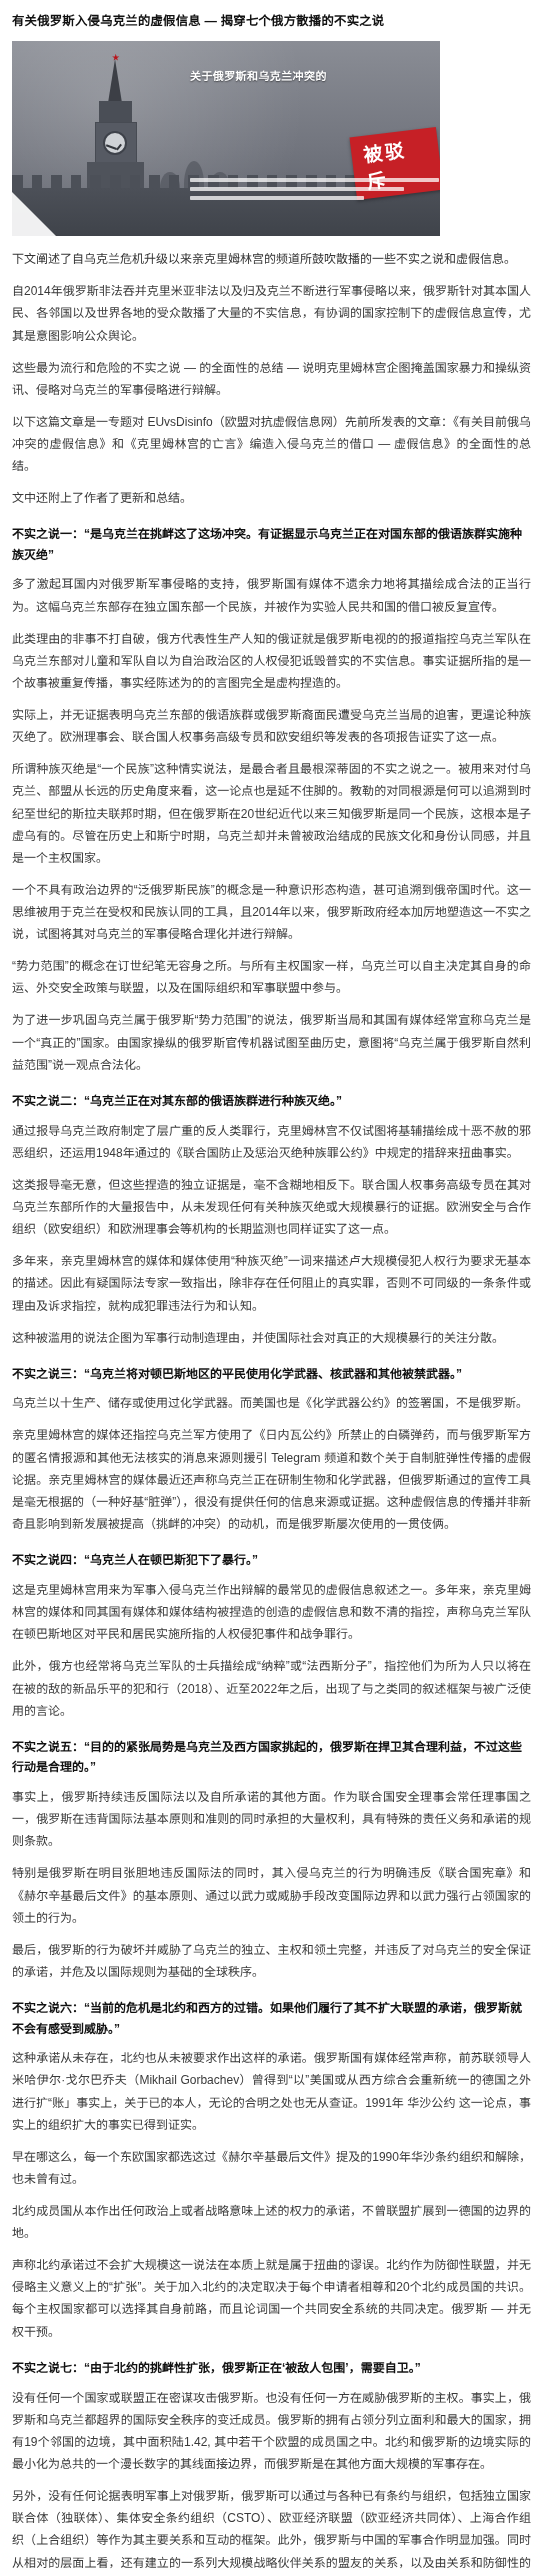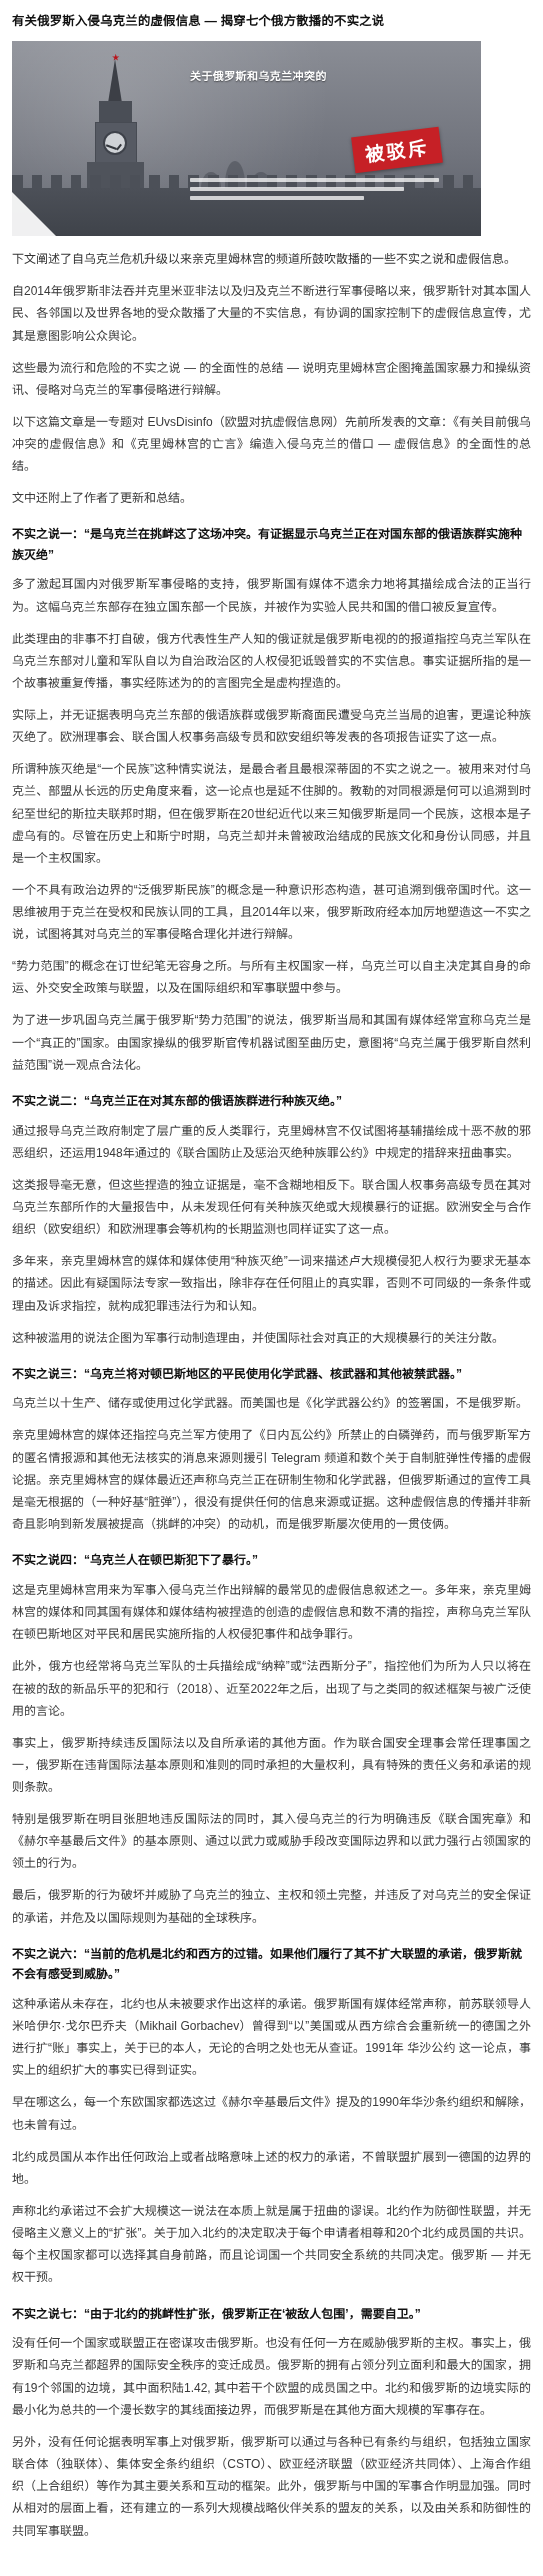--- a/index.html
+++ b/index.html
@@ -21,21 +21,21 @@
     font-size: 12.4px;
     font-weight: bold;
     line-height: 1.5;
     color: #111111;
     margin: 1.5px 0 10.6px 0;
     letter-spacing: 0.2px;
   }
   
   .hero {
     position: relative;
-    width: 469px;
+    width: 428px;
     height: 195px;
     overflow: hidden;
     background: linear-gradient(180deg, #7d7f86 0%, #6f737c 40%, #5d616b 100%);
     margin-bottom: 12px;
   }
   .hero-sky {
     position: absolute;
     inset: 0;
     background:
       radial-gradient(circle at 22% 30%, rgba(255,255,255,0.18), rgba(255,255,255,0) 55%),
@@ -298,20 +298,21 @@
     <p class="para">亲克里姆林宫的媒体还指控乌克兰军方使用了《日内瓦公约》所禁止的白磷弹药，而与俄罗斯军方的匿名情报源和其他无法核实的消息来源则援引 Telegram 频道和数个关于自制脏弹性传播的虚假论据。亲克里姆林宫的媒体最近还声称乌克兰正在研制生物和化学武器，但俄罗斯通过的宣传工具是毫无根据的（一种好基“脏弹”），很没有提供任何的信息来源或证据。这种虚假信息的传播并非新奇且影响到新发展被提高（挑衅的冲突）的动机，而是俄罗斯屡次使用的一贯伎俩。</p>
   </section>
 
   <section>
     <h2 class="myth">不实之说四：“乌克兰人在顿巴斯犯下了暴行。”</h2>
     <p class="para">这是克里姆林宫用来为军事入侵乌克兰作出辩解的最常见的虚假信息叙述之一。多年来，亲克里姆林宫的媒体和同其国有媒体和媒体结构被捏造的创造的虚假信息和数不清的指控，声称乌克兰军队在顿巴斯地区对平民和居民实施所指的人权侵犯事件和战争罪行。</p>
     <p class="para">此外，俄方也经常将乌克兰军队的士兵描绘成“纳粹”或“法西斯分子”，指控他们为所为人只以将在在被的敌的新品乐平的犯和行（2018）、近至2022年之后，出现了与之类同的叙述框架与被广泛使用的言论。</p>
   </section>
 
   <section>
+    <h2 class="myth">不实之说五：“目的的紧张局势是乌克兰及西方国家挑起的，俄罗斯在捍卫其合理利益，不过这些行动是合理的。”</h2>
     <p class="para">事实上，俄罗斯持续违反国际法以及自所承诺的其他方面。作为联合国安全理事会常任理事国之一，俄罗斯在违背国际法基本原则和准则的同时承担的大量权利，具有特殊的责任义务和承诺的规则条款。</p>
     <p class="para">特别是俄罗斯在明目张胆地违反国际法的同时，其入侵乌克兰的行为明确违反《联合国宪章》和《赫尔辛基最后文件》的基本原则、通过以武力或威胁手段改变国际边界和以武力强行占领国家的领土的行为。</p>
     <p class="para">最后，俄罗斯的行为破坏并威胁了乌克兰的独立、主权和领土完整，并违反了对乌克兰的安全保证的承诺，并危及以国际规则为基础的全球秩序。</p>
   </section>
 
   <section>
     <h2 class="myth">不实之说六：“当前的危机是北约和西方的过错。如果他们履行了其不扩大联盟的承诺，俄罗斯就不会有感受到威胁。”</h2>
     <p class="para">这种承诺从未存在，北约也从未被要求作出这样的承诺。俄罗斯国有媒体经常声称，前苏联领导人米哈伊尔·戈尔巴乔夫（Mikhail Gorbachev）曾得到“以”美国或从西方综合会重新统一的德国之外进行扩“账」事实上，关于已的本人，无论的合明之处也无从查证。1991年 华沙公约 这一论点，事实上的组织扩大的事实已得到证实。</p>
     <p class="para">早在哪这么，每一个东欧国家都选这过《赫尔辛基最后文件》提及的1990年华沙条约组织和解除，也未曾有过。</p>
     <p class="para">北约成员国从本作出任何政治上或者战略意味上述的权力的承诺，不曾联盟扩展到一德国的边界的地。</p>

